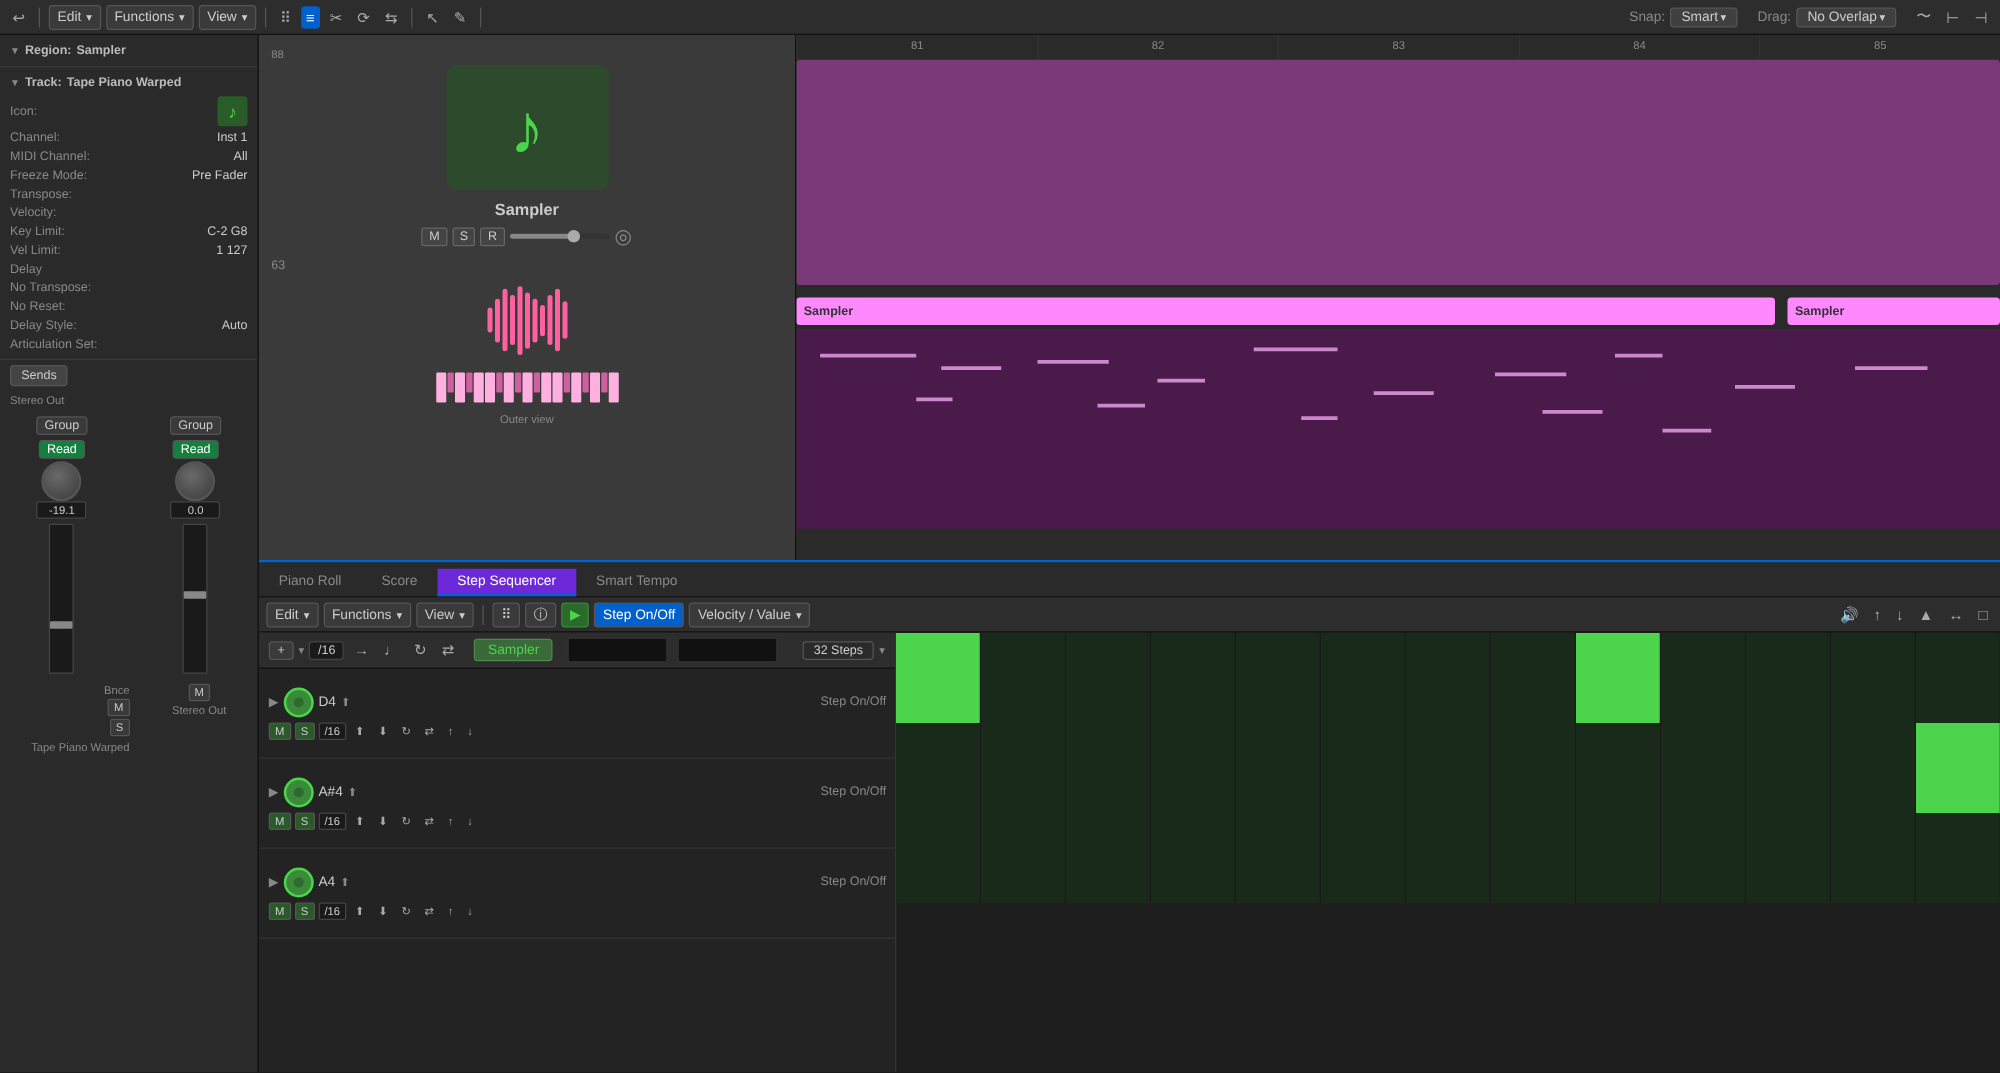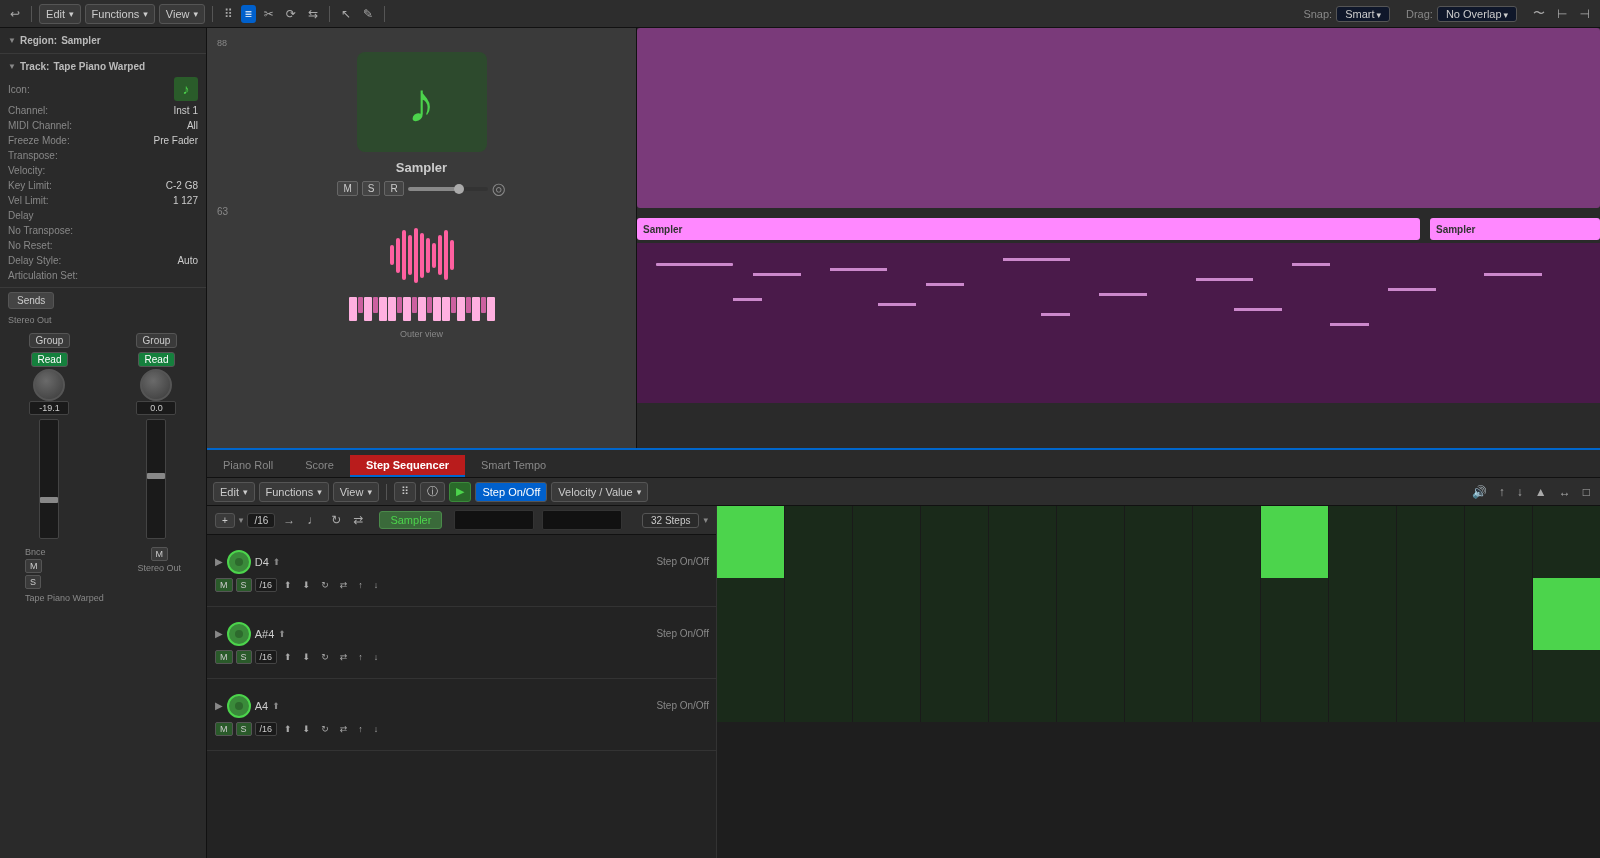--- a/index.html
+++ b/index.html
@@ -16,21 +16,21 @@
     .arrange-view { flex: 1; background: #2a2a2a; position: relative; overflow: hidden; }
     .bottom-section { flex: 1; display: flex; flex-direction: column; background: #1e1e1e; border-top: 2px solid #0066cc; }
     .bottom-toolbar { display: flex; align-items: center; background: #2d2d2d; border-bottom: 1px solid #111; height: 28px; padding: 0 6px; gap: 4px; flex-shrink: 0; }
     .step-sequencer-content { flex: 1; display: flex; overflow: hidden; }
 
     
     .toolbar-btn { background: #3a3a3a; border: 1px solid #555; color: #ccc; padding: 1px 6px; border-radius: 3px; font-size: 11px; cursor: pointer; display: flex; align-items: center; gap: 2px; height: 20px; }
     .toolbar-separator { width: 1px; height: 16px; background: #555; margin: 0 3px; }
     .snap-area { display: flex; align-items: center; gap: 4px; margin-left: auto; }
     .snap-label { color: #888; }
-    .snap-value { background: #0f172a; border: 1px solid #555; padding: 1px 8px; border-radius: 3px; color: #ccc; }
+    .snap-value { background: #404040; border: 1px solid #555; padding: 1px 8px; border-radius: 3px; color: #ccc; }
 
     
     .quick-help { padding: 8px; border-bottom: 1px solid #444; }
     .quick-help-title { font-weight: bold; font-size: 11px; color: #ccc; margin-bottom: 4px; }
     .quick-help-text { font-size: 10px; color: #aaa; line-height: 1.4; }
     .quick-help-text span { font-weight: bold; }
 
     
     .panel-section { padding: 4px 8px; border-bottom: 1px solid #3a3a3a; }
     .panel-row { display: flex; justify-content: space-between; align-items: center; padding: 2px 0; }
@@ -68,21 +68,21 @@
     .volume-fill { height: 100%; background: #888; border-radius: 2px; width: 60%; }
     .volume-thumb { width: 10px; height: 10px; background: #aaa; border-radius: 50%; position: absolute; top: -3px; left: 58%; }
 
     
     .arrange-ruler { display: flex; background: #2a2a2a; border-bottom: 1px solid #333; height: 20px; }
     .ruler-num { flex: 1; text-align: center; font-size: 9px; color: #888; border-left: 1px solid #333; padding-top: 3px; }
 
     
     .tab-bar { display: flex; background: #2a2a2a; border-bottom: 1px solid #111; height: 28px; align-items: flex-end; }
     .tab { padding: 4px 16px; font-size: 11px; color: #888; cursor: pointer; border-bottom: 2px solid transparent; }
-    .tab.active { color: #fff; background: #b91c1c; border-bottom: 2px solid #0066cc; font-weight: bold; }
+    .tab.active { color: #fff; background: #6d28d9; border-bottom: 2px solid #0066cc; }
 
     
     .seq-header-row { display: flex; align-items: center; gap: 4px; padding: 4px 8px; background: #2d2d2d; border-bottom: 1px solid #111; }
     .seq-btn { background: #3a3a3a; border: 1px solid #555; color: #ccc; padding: 1px 6px; border-radius: 3px; font-size: 10px; cursor: pointer; }
     .note-circle { width: 24px; height: 24px; border-radius: 50%; background: #3a8a3a; border: 2px solid #4cd44c; display: flex; align-items: center; justify-content: center; }
     .note-circle-inner { width: 8px; height: 8px; border-radius: 50%; background: #2d6a2d; }
     .note-btn-small { background: #3a3a3a; border: 1px solid #555; color: #ccc; padding: 1px 4px; border-radius: 2px; font-size: 9px; cursor: pointer; }
     .note-btn-active { background: #2a5a2a; }
 
     
@@ -228,21 +228,21 @@
           <div class="fader-value">0.0</div>
           <div style="display:flex;flex-direction:column;align-items:center;margin-top:4px;">
             <div class="fader-track">
               <div class="fader-handle" style="bottom:50%;"></div>
             </div>
           </div>
         </div>
       </div>
 
       <div style="display:flex;justify-content:space-around;padding:4px 8px;">
-        <div style="display:flex;flex-direction:column;align-items:flex-start;gap:2px;">
+        <div style="display:flex;flex-direction:column;align-items:flex-end;gap:2px;">
           <span style="font-size:9px;color:#888;">Bnce</span>
           <button class="mixer-bottom-btn">M</button>
           <button class="mixer-bottom-btn">S</button>
           <span style="font-size:9px;color:#888;margin-top:2px;">Tape Piano Warped</span>
         </div>
         <div style="display:flex;flex-direction:column;align-items:center;gap:2px;">
           <button class="mixer-bottom-btn">M</button>
           <span style="font-size:9px;color:#888;">Stereo Out</span>
         </div>
       </div>
@@ -303,20 +303,27 @@
             <div class="piano-key-black"></div>
             <div class="piano-key-white"></div>
             <div class="piano-key-black"></div>
             <div class="piano-key-white"></div>
           </div>
           <div style="font-size:9px;color:#888;margin-top:4px;">Outer view</div>
         </div>
 
         <div class="arrange-view">
 
+          <div class="arrange-ruler">
+            <div class="ruler-num">81</div>
+            <div class="ruler-num">82</div>
+            <div class="ruler-num">83</div>
+            <div class="ruler-num">84</div>
+            <div class="ruler-num">85</div>
+          </div>
 
           <div style="position:relative;flex:1;background:#2a2a2a;height:380px;overflow:hidden;">
 
             <div style="position:absolute;top:0;left:0;right:0;height:180px;background:#7a3a7a;border-radius:3px;">
             </div>
 
             <div style="position:absolute;top:190px;left:0;right:180px;height:22px;background:#ff88ff;border-radius:3px;display:flex;align-items:center;padding-left:6px;">
               <span style="font-size:10px;color:#333;font-weight:bold;">Sampler</span>
             </div>
             <div style="position:absolute;top:190px;right:0;width:170px;height:22px;background:#ff88ff;border-radius:3px;display:flex;align-items:center;padding-left:6px;">

